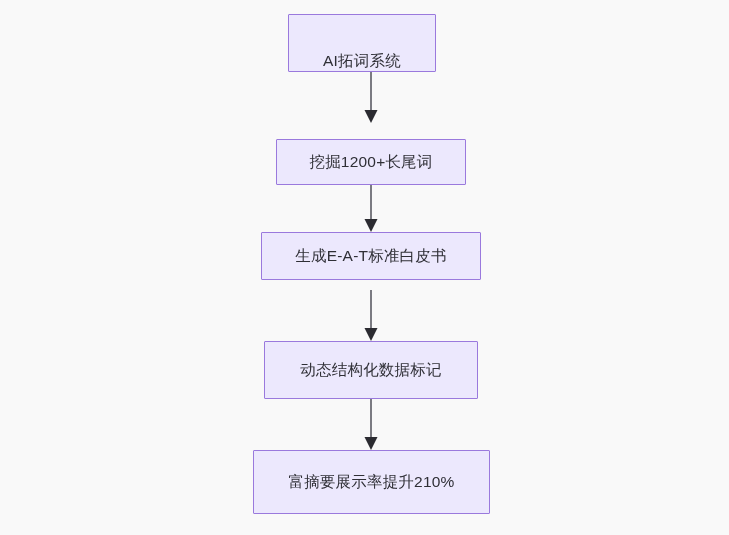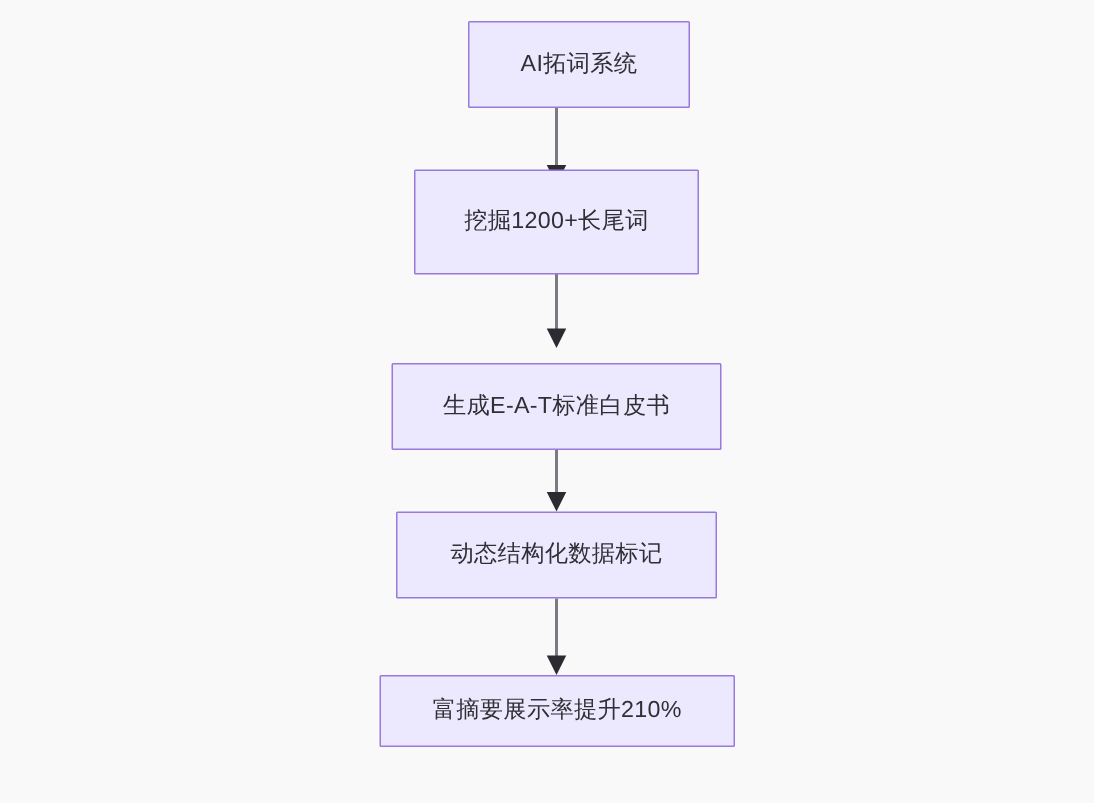--- a/index.html
+++ b/index.html
@@ -69,33 +69,33 @@
     <g>
       <line class="edge-line" x1="371" y1="290" x2="371" y2="332"></line>
       <polygon class="edge-head" points="371,341 364.5,328 377.5,328"></polygon>
     </g>
     <g>
       <line class="edge-line" x1="371" y1="399" x2="371" y2="441"></line>
       <polygon class="edge-head" points="371,450 364.5,437 377.5,437"></polygon>
     </g>
   </svg>
 
-  <div class="node-box" style="left: 312px; top: 14px; width: 148px; height: 58px;">
+  <div class="node-box" style="left: 288px; top: 14px; width: 148px; height: 58px; align-items: flex-end;">
     <span>AI拓词系统</span>
   </div>
 
-  <div class="node-box" style="left: 276px; top: 113px; width: 190px; height: 70px;">
+  <div class="node-box" style="left: 276px; top: 139px; width: 190px; height: 46px;">
     <span>挖掘1200+长尾词</span>
   </div>
 
-  <div class="node-box" style="left: 261px; top: 242px; width: 220px; height: 58px;">
+  <div class="node-box" style="left: 261px; top: 232px; width: 220px; height: 48px;">
     <span>生成E-A-T标准白皮书</span>
   </div>
 
   <div class="node-box" style="left: 264px; top: 341px; width: 214px; height: 58px; text-align: right;">
     <span>动态结构化数据标记</span>
   </div>
 
-  <div class="node-box" style="left: 253px; top: 450px; width: 237px; height: 48px;">
+  <div class="node-box" style="left: 253px; top: 450px; width: 237px; height: 64px;">
     <span>富摘要展示率提升210%</span>
   </div>
 
 </div>
 
 </body></html>

